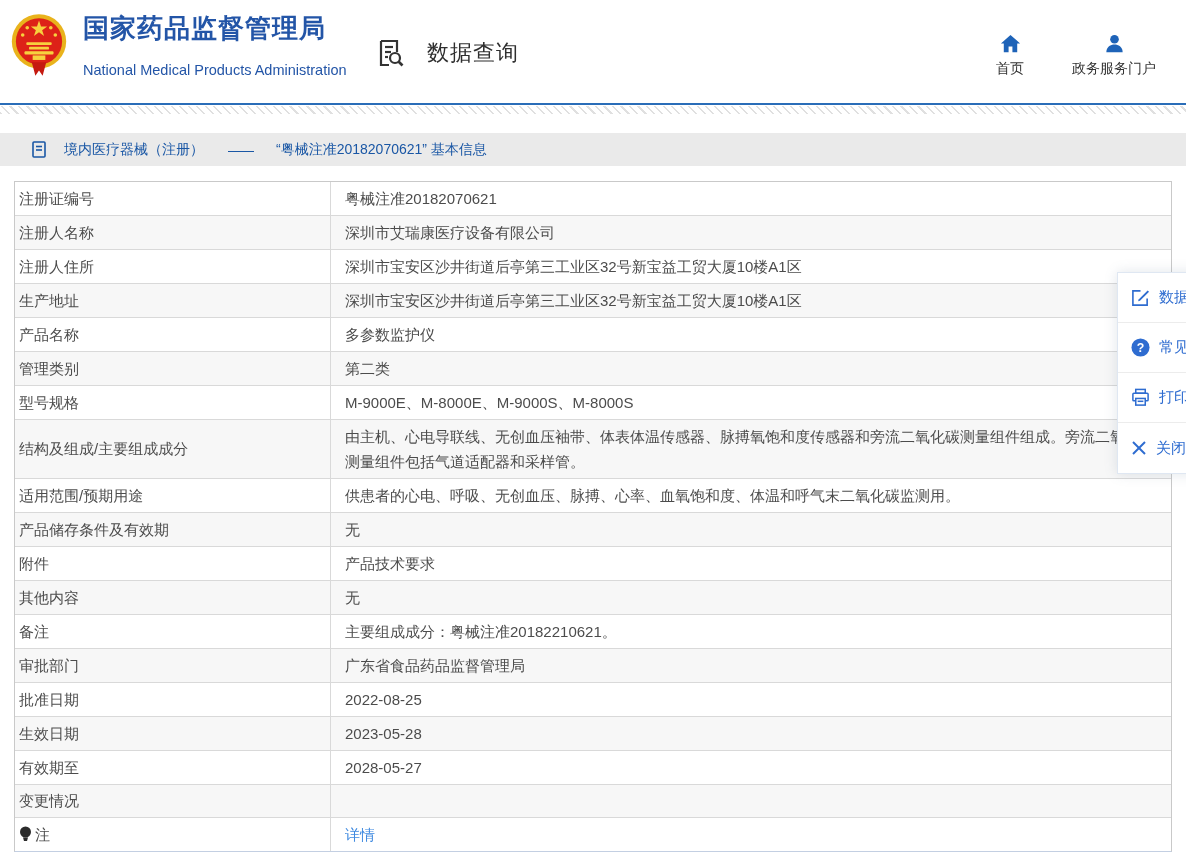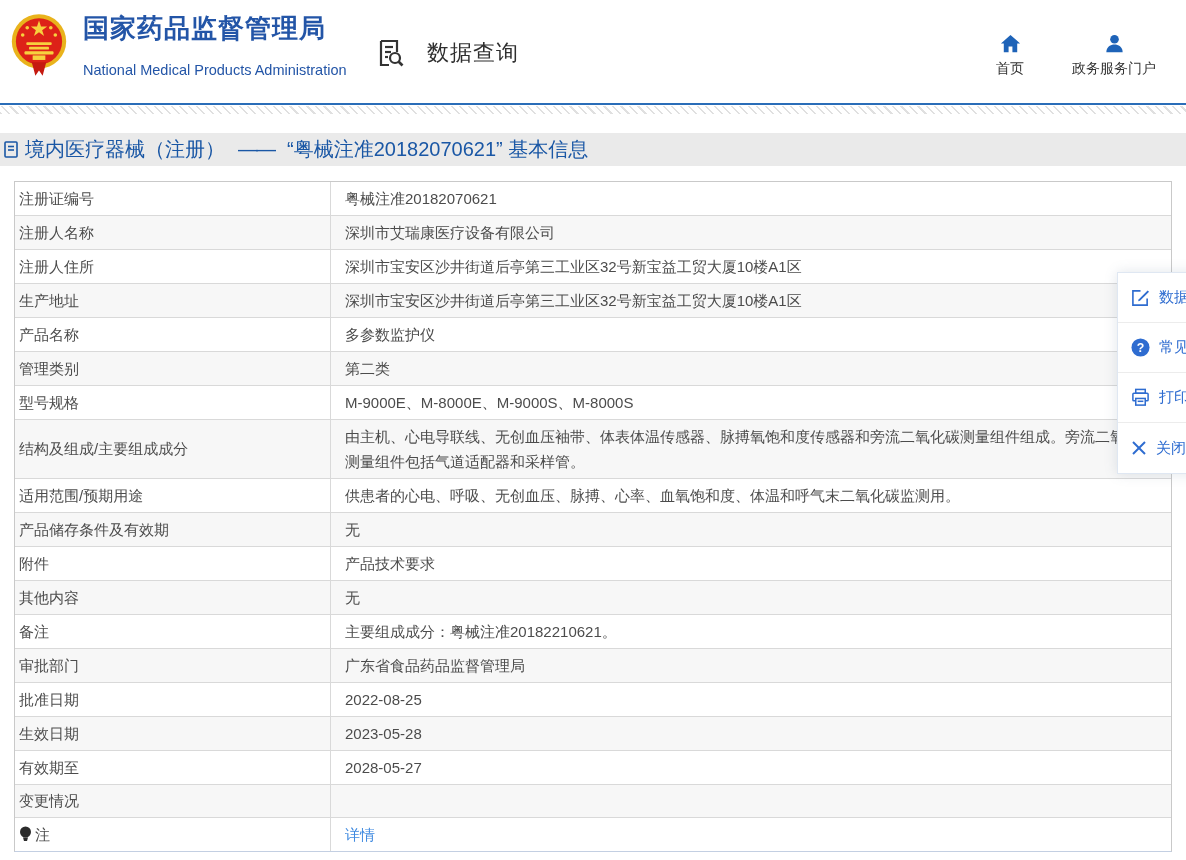--- a/index.html
+++ b/index.html
@@ -19,22 +19,22 @@
   .section-title { font-size:22px; font-weight:500; color:#2f2f2f; letter-spacing:1px; }
   .top-nav { position:absolute; top:32px; right:30px; display:flex; gap:48px; }
   .nav-item { display:flex; flex-direction:column; align-items:center; gap:5px; cursor:pointer;text-align:center; }
   .nav-item .nav-label { font-size:14px; color:#333; white-space:nowrap; }
   
   .blue-line { position:absolute; top:103px; left:0; width:100%; height:2px; background:var(--line-blue,#2a6db8); }
   .hatch-band { position:absolute; top:106px; left:0; width:100%; height:8px;
     background:repeating-linear-gradient(45deg,#e0e0e0 0 1.5px,transparent 1.5px 6px); }
   
   .breadcrumb { position:absolute; top:133px; left:0; width:100%; height:33px; background:#eaeaea;
-    display:flex; align-items:center; padding-left:4px; gap:7px;
-    color:var(--crumb-blue,#1a57a5); font-size:20px; }
+    display:flex; align-items:center; padding-left:32px; gap:18px;
+    color:var(--crumb-blue,#1a57a5); font-size:14px; }
   .breadcrumb .sep { margin:0 6px; letter-spacing:-2px; }
   .crumb-link { cursor:pointer; }
   
   .reg-table { position:absolute; top:181px; left:14px; width:1158px;
     border:1px solid #c9c9c9; border-bottom-color:#c3cfe2; background:#fff; }
   .tr { display:flex; border-bottom:1px solid #d9d9d9; min-height:33px; background:#fff; }
   .tr:last-child { border-bottom:none; }
   .tr:nth-child(even) { background:#f7f7f7; }
   .th { width:316px; flex:0 0 316px; padding:4px 12px 4px 4px; text-align:right;
     display:flex; align-items:center; gap:3px;

